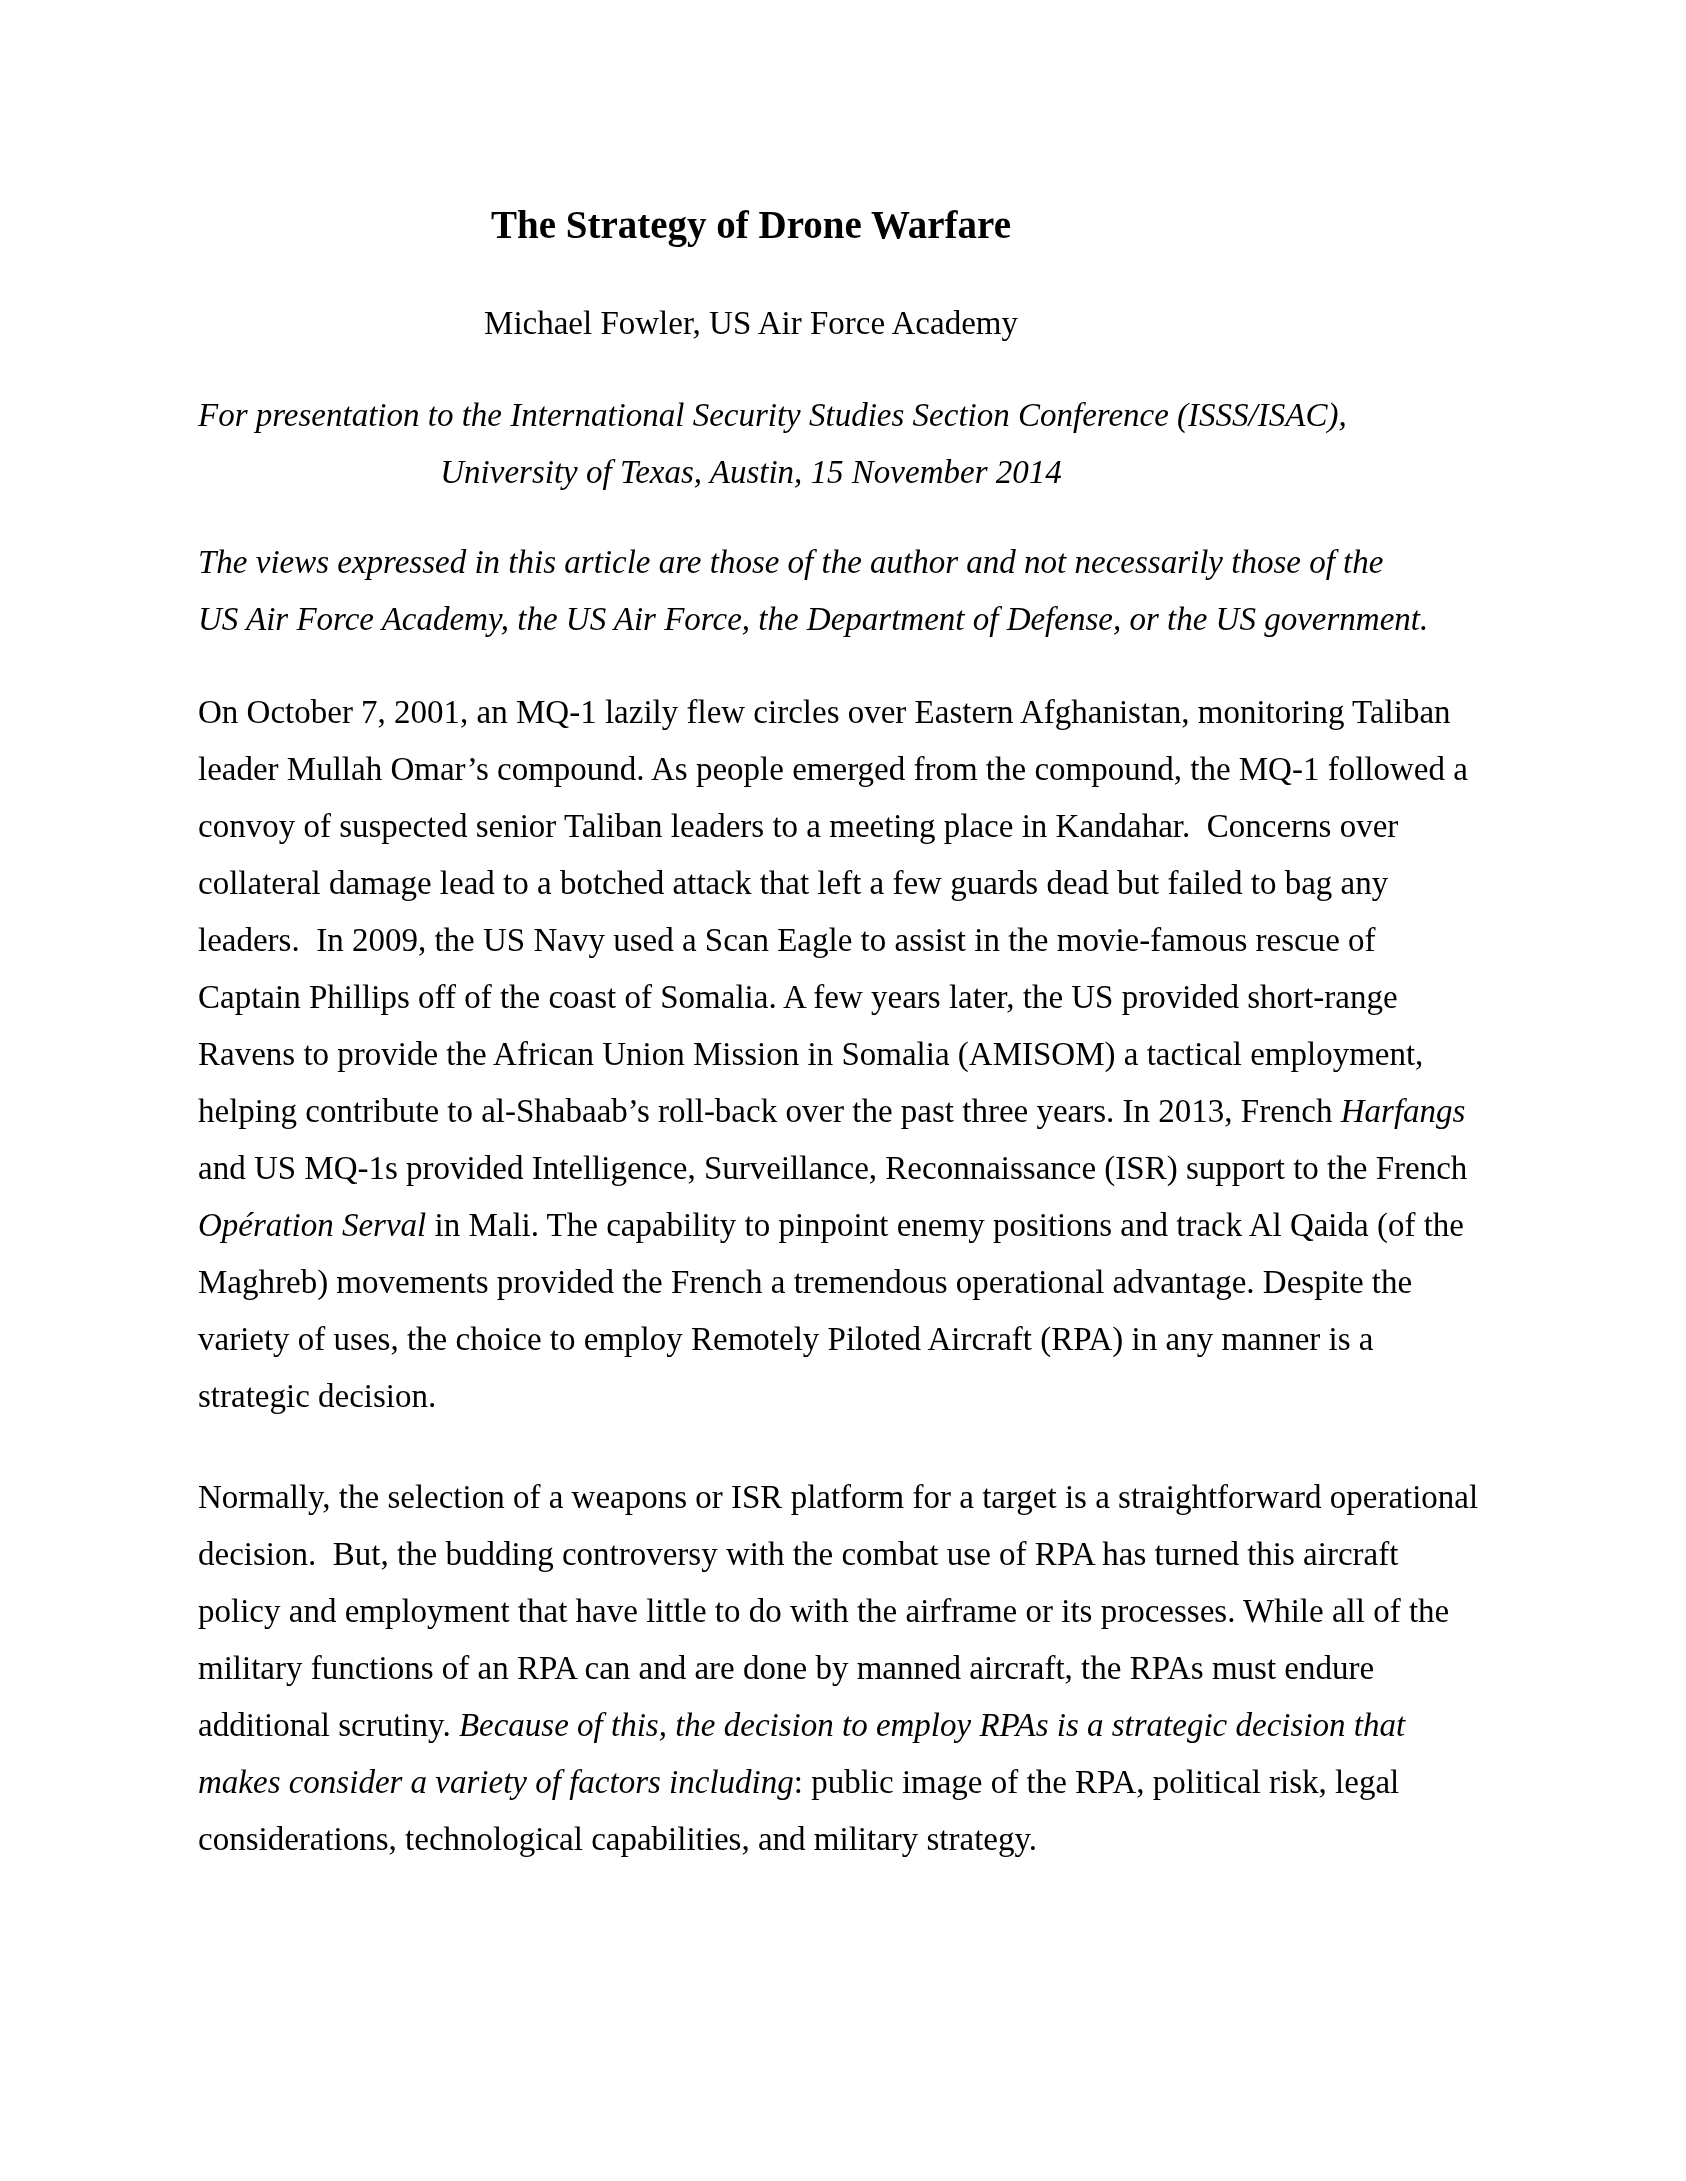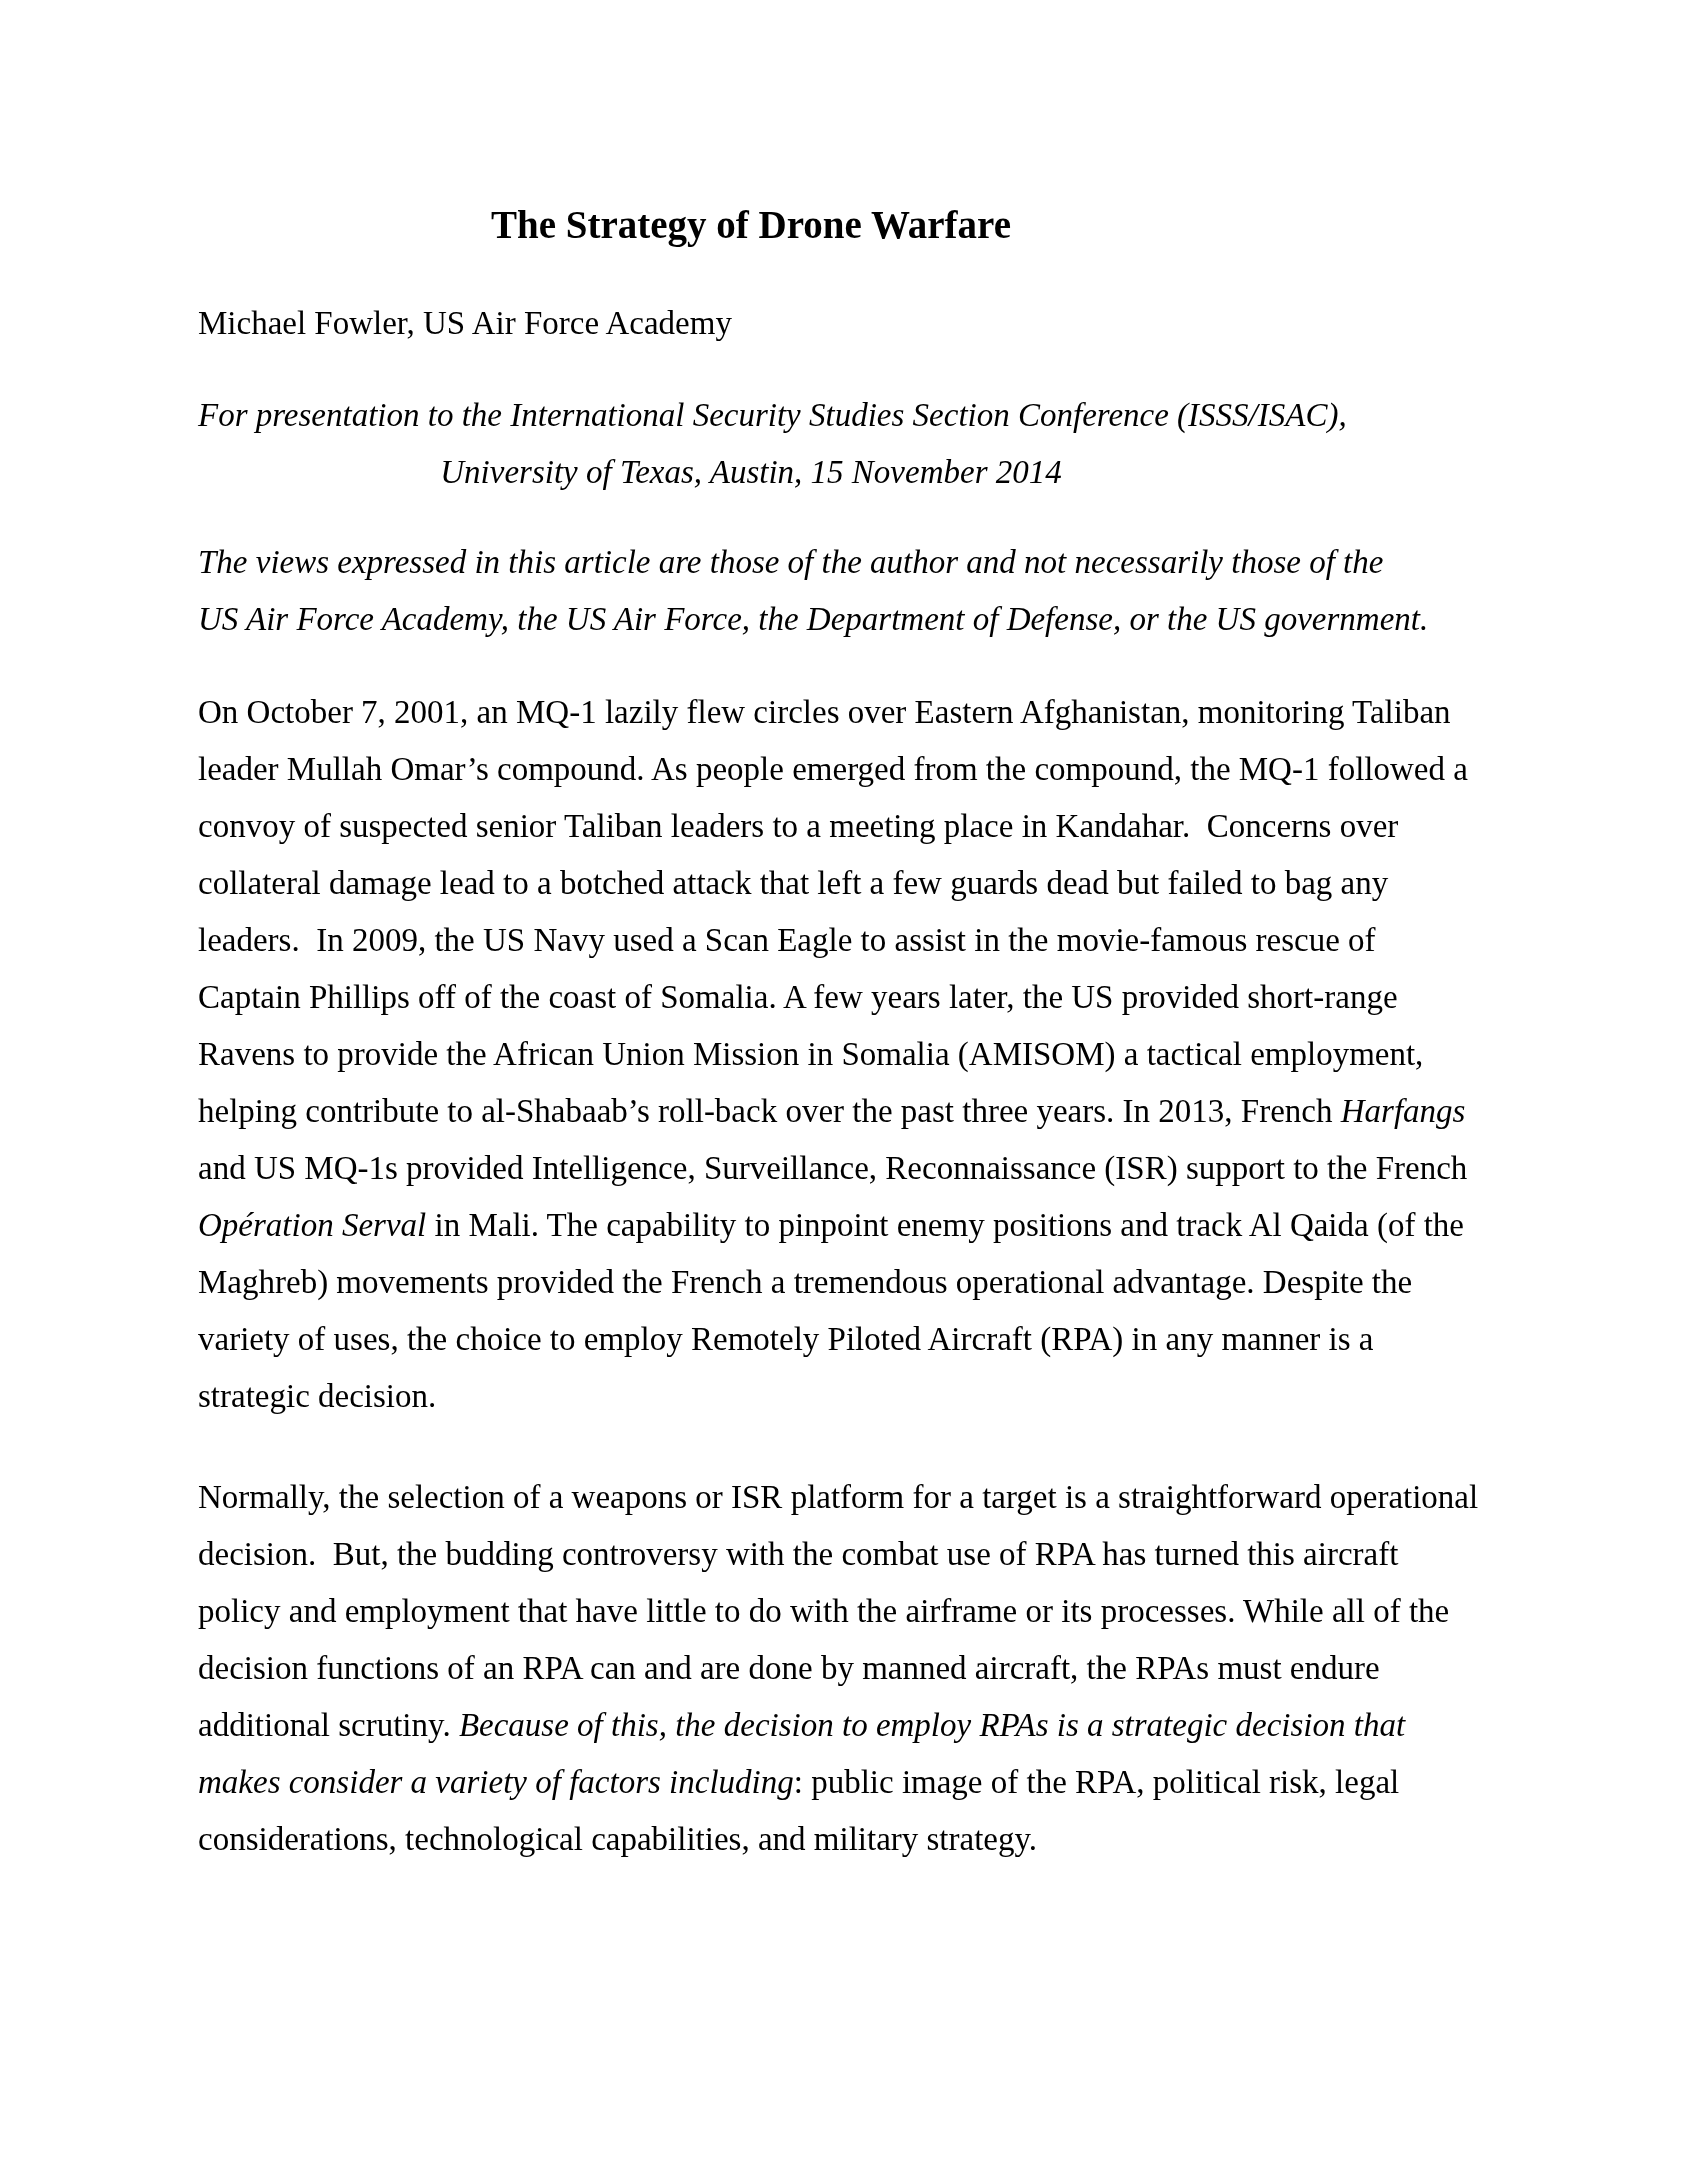--- a/index.html
+++ b/index.html
@@ -23,21 +23,21 @@
   .title {
     margin: 196px 0 0 0;
     font-size: 39px;
     font-weight: 700;
     line-height: 57px;
     text-align: center;
     white-space: pre;
   }
   .author {
     margin-top: 42px;
-    text-align: left;
+    text-align: center;
     white-space: pre;
   }
   .presentation {
     margin-top: 35px;
     text-align: center;
     font-style: italic;
   }
   .disclaimer {
     margin-top: 33px;
     text-align: right;
@@ -83,20 +83,20 @@
         <div class="line"><span class="">and US MQ-1s provided Intelligence, Surveillance, Reconnaissance (ISR) support to the French</span></div>
         <div class="line"><span class="i">Opération Serval</span><span class=""> in Mali. The capability to pinpoint enemy positions and track Al Qaida (of the</span></div>
         <div class="line"><span class="">Maghreb) movements provided the French a tremendous operational advantage. Despite the</span></div>
         <div class="line"><span class="">variety of uses, the choice to employ Remotely Piloted Aircraft (RPA) in any manner is a</span></div>
         <div class="line"><span class="">strategic decision.</span></div>
       </div>
       <div class="para">
         <div class="line"><span class="">Normally, the selection of a weapons or ISR platform for a target is a straightforward operational</span></div>
         <div class="line"><span class="">decision.  But, the budding controversy with the combat use of RPA has turned this aircraft</span></div>
         <div class="line"><span class="">policy and employment that have little to do with the airframe or its processes. While all of the</span></div>
-        <div class="line"><span class="">decision functions of an RPA can and are done by manned aircraft, the RPAs must endure</span></div>
+        <div class="line"><span class="">military functions of an RPA can and are done by manned aircraft, the RPAs must endure</span></div>
         <div class="line"><span class="">additional scrutiny. </span><span class="i">Because of this, the decision to employ RPAs is a strategic decision that</span></div>
         <div class="line"><span class="i">makes consider a variety of factors including</span><span class="">: public image of the RPA, political risk, legal</span></div>
         <div class="line"><span class="">considerations, technological capabilities, and military strategy.</span></div>
       </div>
     </div>
 </main>
 
 
 </body></html>

